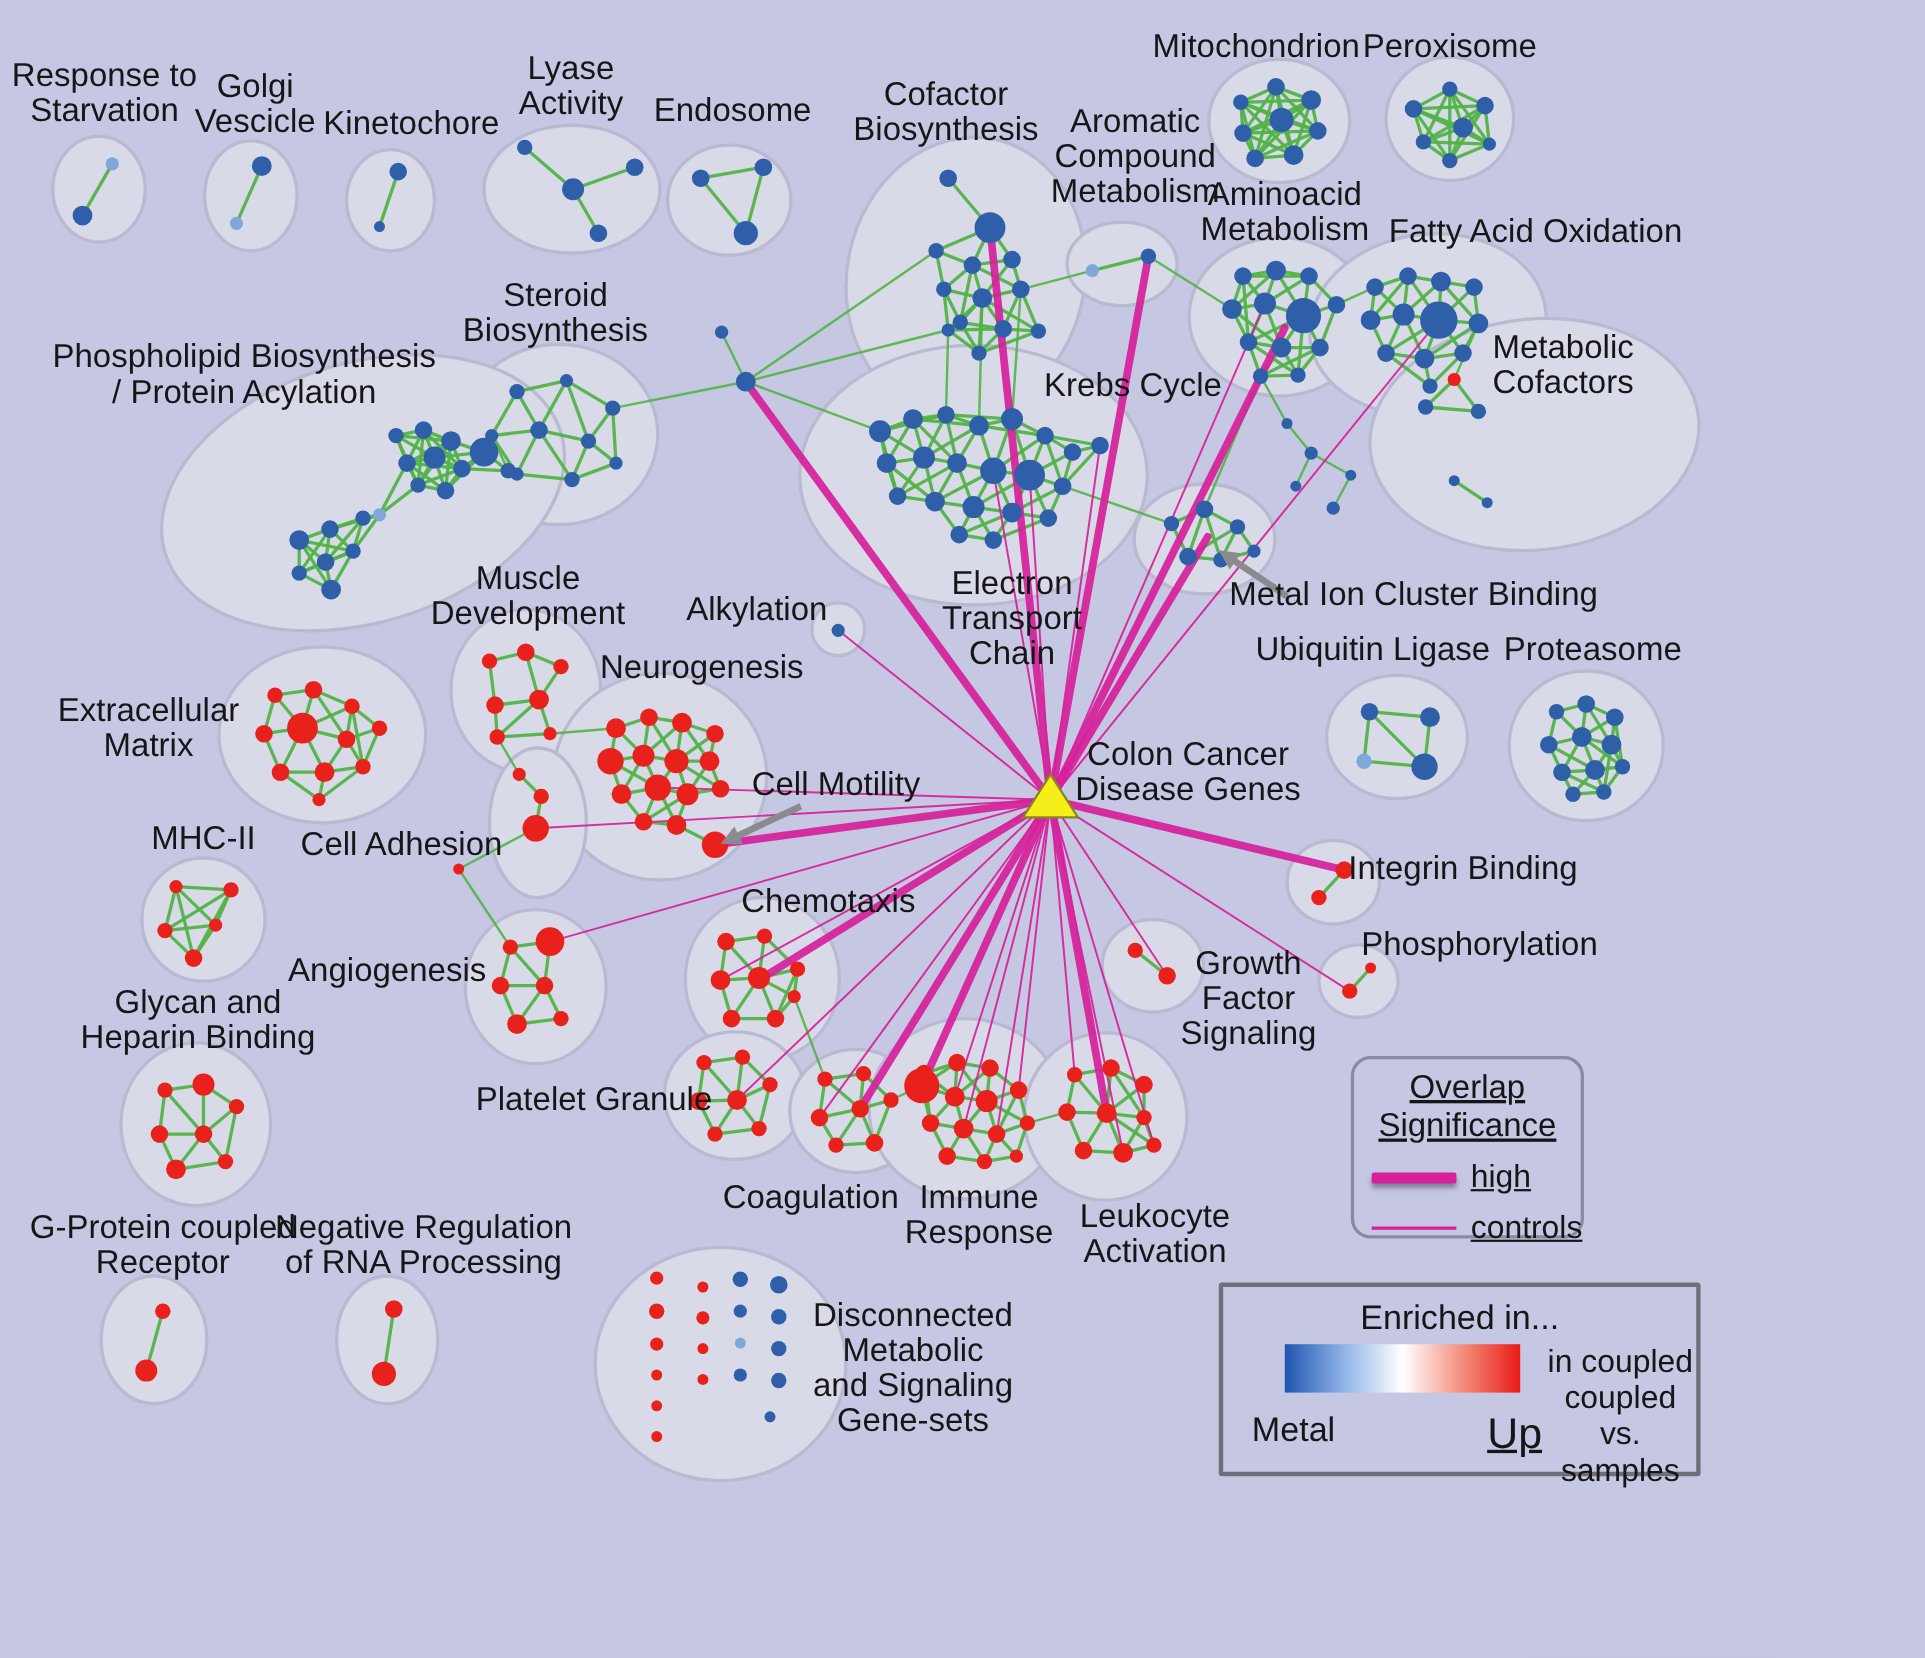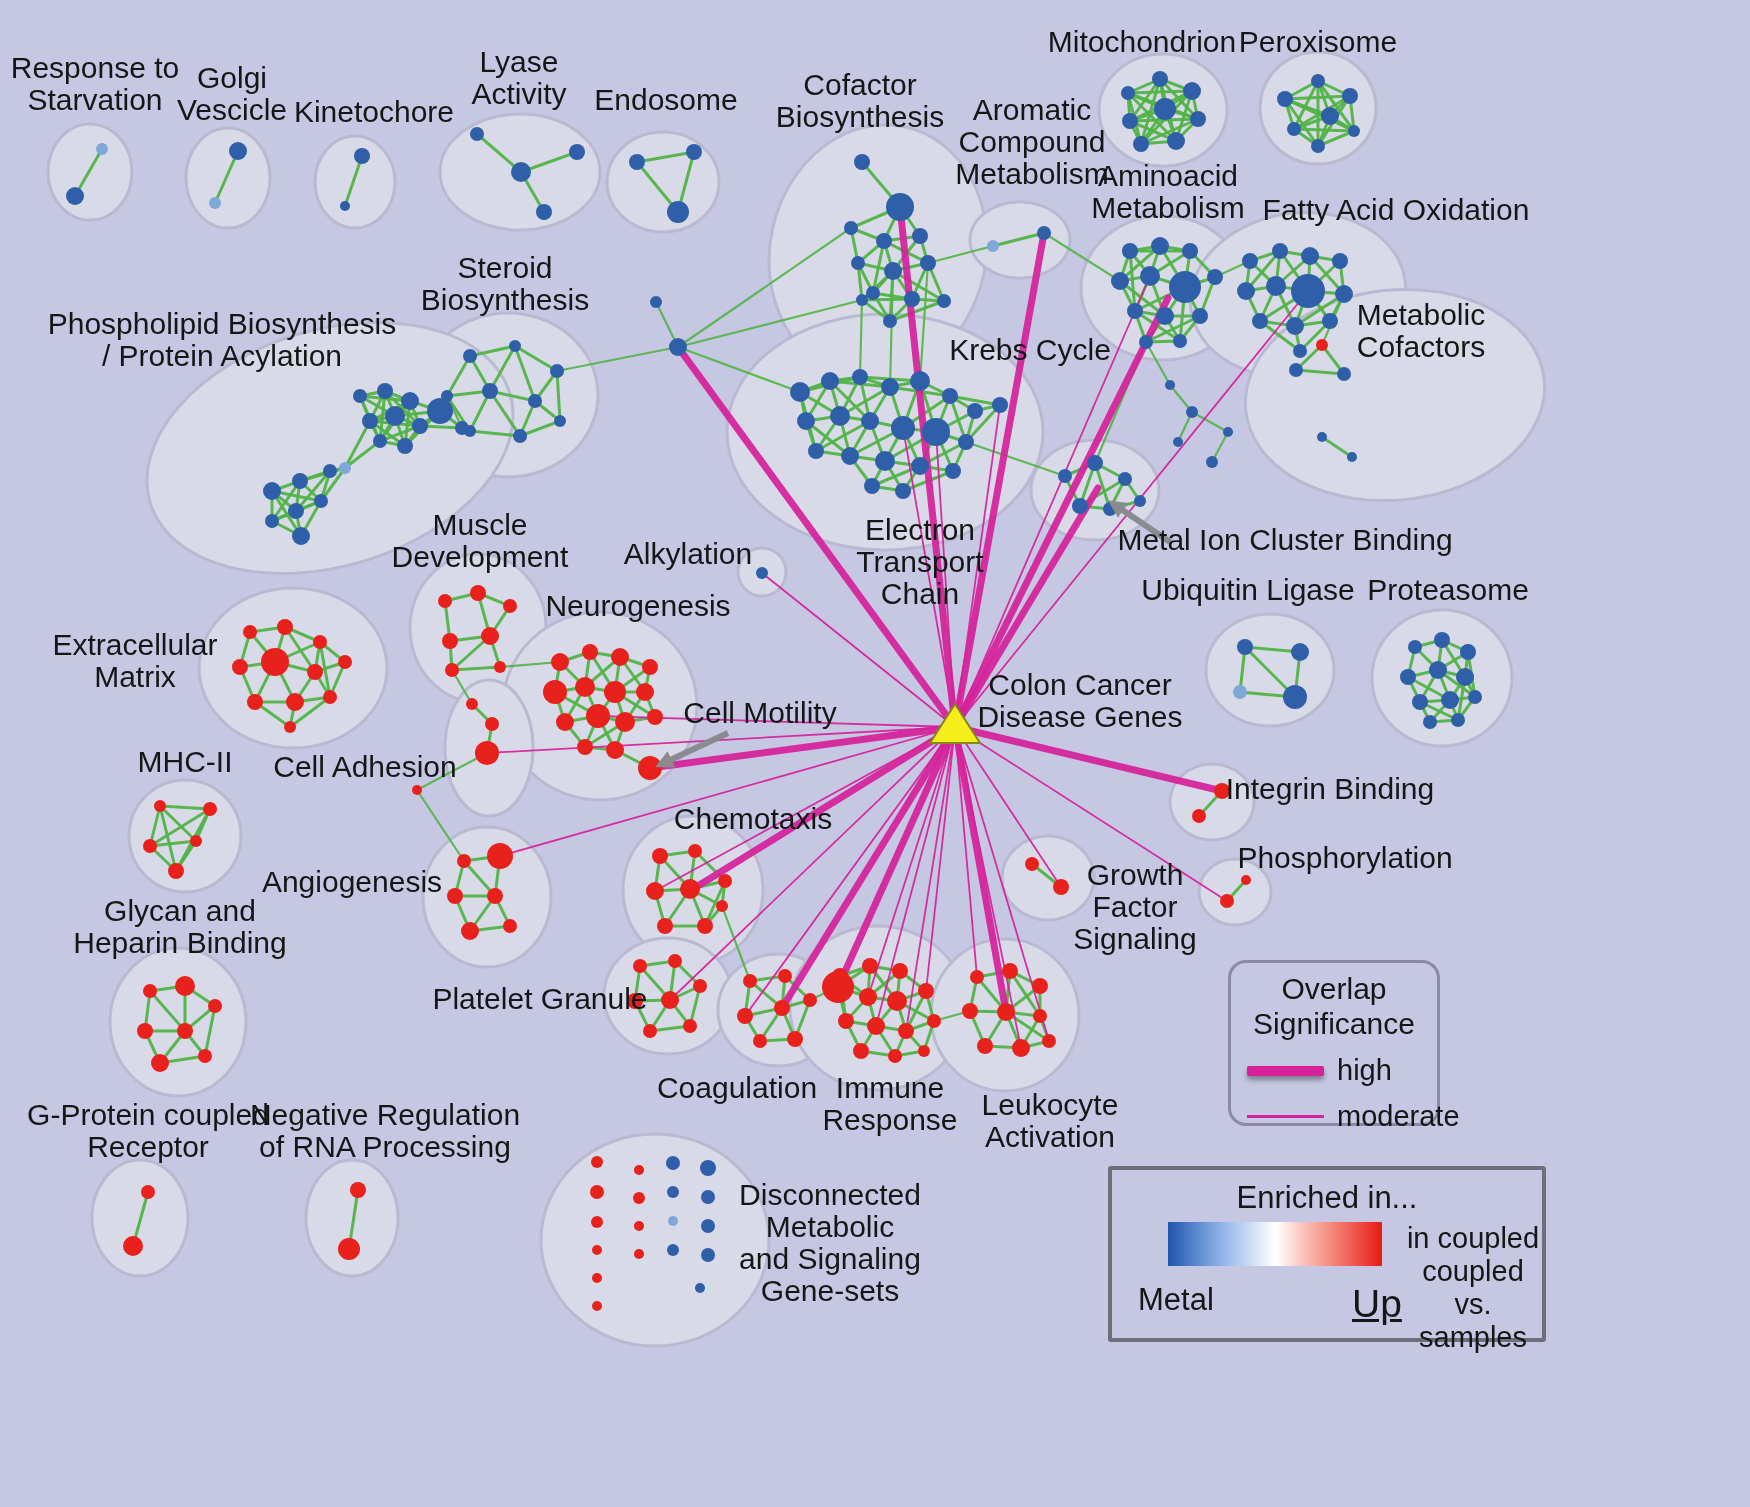--- a/index.html
+++ b/index.html
@@ -1,18 +1,18 @@
 <!DOCTYPE html>
 <html><head>
 <meta charset="utf-8">
 <style>
   html,body{margin:0;padding:0;background:#c6c7e2;}
   .stage{position:relative;width:1548px;height:1507px;background:#c6c7e2;font-family:"Liberation Sans",sans-serif;overflow:hidden;}
   .stage svg{position:absolute;left:0;top:0;}
-  .legend-overlap{position:absolute;left:1228px;top:960px;width:212px;height:166px;border:3px solid #8a8aa4;border-radius:18px;box-sizing:border-box;padding-top:8px;color:#161616;}
+  .legend-overlap{position:absolute;left:1228px;top:960px;width:212px;height:166px;border:3px solid #8a8aa4;border-radius:18px;box-sizing:border-box;padding-top:8px;color:#161616;text-decoration:underline;}
   .lg-title{font-size:30px;text-align:center;line-height:35px;}
   .lg-row{display:flex;align-items:center;gap:13px;padding:13px 0 0 16px;font-size:29px;}
   .lg-line-high{width:77px;height:10px;border-radius:2px;box-shadow:0 4px 5px rgba(40,40,60,.45);flex:none;}
   .lg-line-moderate{width:77px;height:3px;flex:none;}
   .legend-enriched{position:absolute;left:1108px;top:1166px;width:438px;height:176px;border:4px solid #6f6f7c;border-radius:3px;box-sizing:border-box;color:#161616;}
   .le-title{position:absolute;left:0;top:10px;width:100%;text-align:center;font-size:31px;}
   .le-gradient{position:absolute;left:56px;top:52px;width:214px;height:44px;}
   .le-down{position:absolute;left:26px;top:112px;font-size:31px;}
   .le-up{position:absolute;left:240px;top:112px;font-size:39px;text-decoration:underline;}
   .le-note{position:absolute;left:288px;top:52px;width:146px;text-align:center;font-size:29px;line-height:33px;}
@@ -988,21 +988,21 @@
     <div class="lg-title">
       <div>Overlap</div>
       <div>Significance</div>
     </div>
     <div class="lg-row">
       <span class="lg-line-high" style="background: rgb(214, 33, 155);"></span>
       <span>high</span>
     </div>
     <div class="lg-row">
       <span class="lg-line-moderate" style="background: rgb(214, 33, 155);"></span>
-      <span>moderate</span>
+      <span>controls</span>
     </div>
   </div>
 
   <div class="legend-enriched">
     <div class="le-title">Enriched in...</div>
     <div class="le-gradient" style="background: linear-gradient(to right, rgb(31, 85, 176), rgb(143, 179, 232), rgb(255, 255, 255), rgb(244, 144, 127), rgb(232, 27, 21));"></div>
     <div class="le-down">Metal</div>
     <div class="le-up">Up</div>
     <div class="le-note">
       <div>in coupled</div>

